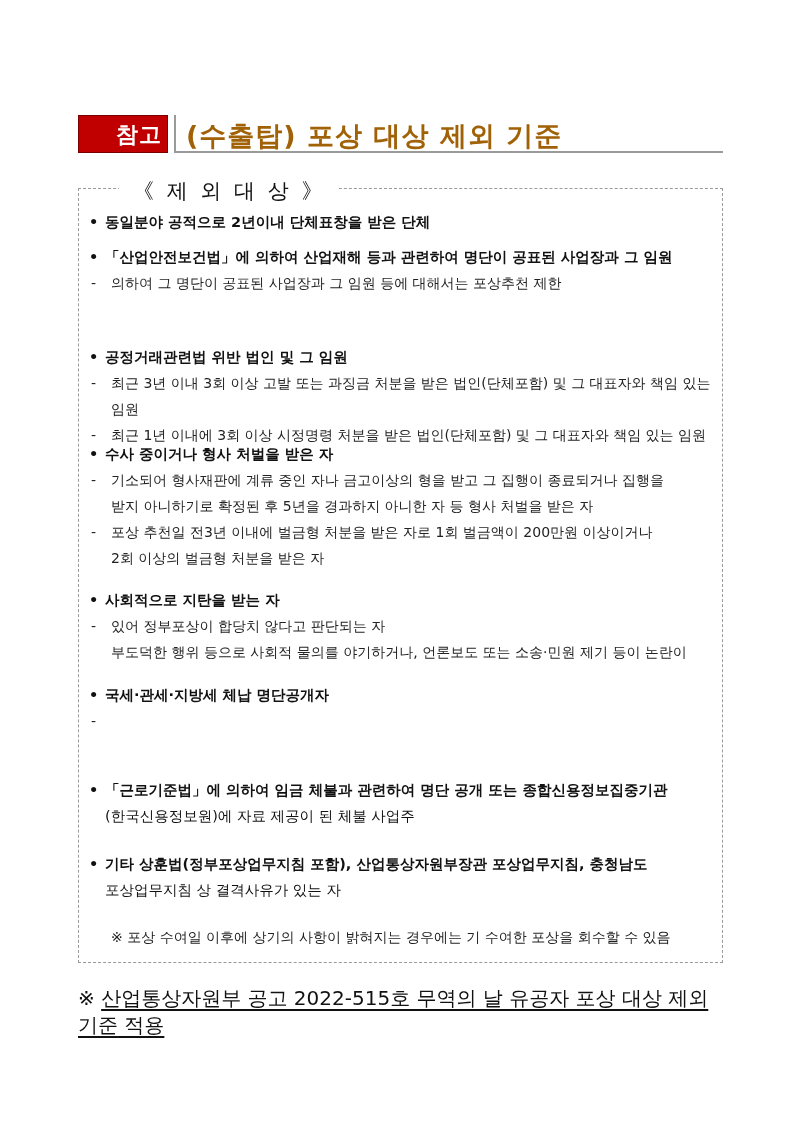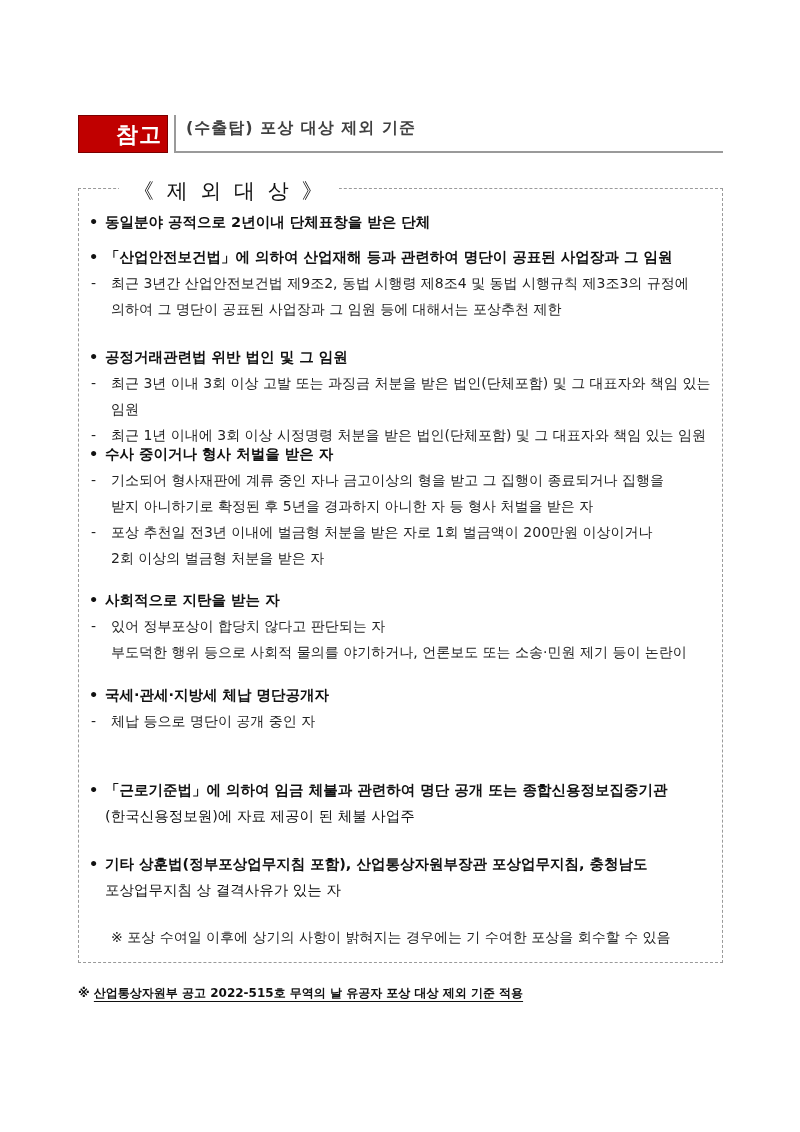--- a/index.html
+++ b/index.html
@@ -4,36 +4,36 @@
 <style>
   html, body { margin: 0; padding: 0; background: #ffffff; }
   body { width: 800px; height: 1132px; position: relative; overflow: hidden;
          font-family: "DejaVu Sans", "Liberation Sans", sans-serif; color: #111; }
   .header { position: absolute; left: 78px; top: 115px; width: 645px; height: 40px; }
   .badge { position: absolute; left: 0; top: 0; width: 90px; height: 38px; background: #c00000;
            color: #fff; font-weight: bold; font-size: 22px; line-height: 38px; text-align: center;
            border: 1px solid #7a0000; box-sizing: border-box; letter-spacing: 1px; padding-left: 32px; }
   .title-wrap { position: absolute; left: 96px; top: 0; right: 0; height: 38px;
                 border-left: 2px solid #9a9a9a; border-bottom: 2px solid #9a9a9a; box-sizing: border-box; }
-  .title { position: absolute; left: 10px; top: 3px; font-size: 16px; font-weight: bold; color: #404040; letter-spacing: 1px; }
+  .title { position: absolute; left: 10px; top: 3px; font-size: 27px; font-weight: bold; color: #a16207; letter-spacing: 1px; }
 
   .box { position: absolute; left: 78px; top: 188px; width: 645px; height: 775px;
          border: 1px dashed #9a9a9a; box-sizing: border-box; }
   .box-legend { position: absolute; left: 40px; top: -12px; background: #fff; padding: 0 14px;
                 font-size: 21px; letter-spacing: 3px; color: #111; }
 
   .item { position: absolute; left: 10px; right: 8px; font-size: 14.5px; line-height: 26px; }
   .item .head { font-weight: bold; position: relative; padding-left: 16px; }
   .item .head .bul { position: absolute; left: 0; top: 0; }
   .item .sub { position: relative; padding-left: 22px; font-size: 14px; line-height: 26px; color: #222; }
   .item .sub .dash { position: absolute; left: 2px; top: 0; }
   .item .cont { padding-left: 16px; font-weight: normal; }
 
   .note { position: absolute; left: 32px; right: 8px; top: 740px; font-size: 14px; color: #222; }
-  .footer { position: absolute; left: 78px; top: 985px; width: 650px; font-size: 12px; font-weight: bold; color: #111; }
+  .footer { position: absolute; left: 78px; top: 985px; width: 650px; font-size: 20px; font-weight: normal; color: #111; }
   .footer .u { text-decoration: underline; text-underline-offset: 4px; }
 </style>
 </head>
 <body>
 
 <div class="header">
   <div class="badge">참고</div>
   <div class="title-wrap">
     <div class="title">(수출탑) 포상 대상 제외 기준</div>
   </div>
@@ -43,21 +43,20 @@
   <div class="box-legend">《 제 외 대 상 》</div>
 
   <div class="item" style="top:20px">
     <div class="head"><span class="bul">•</span><span>동일분야 공적으로 2년이내 단체표창을 받은 단체</span></div>
   </div>
 
   <div class="item" style="top:55px">
     <div class="head"><span class="bul">•</span><span>「산업안전보건법」에 의하여 산업재해 등과 관련하여 명단이 공표된 사업장과 그 임원</span></div>
     <div class="sub">
         <span class="dash">-</span>
-        <div>최근 3년간 산업안전보건법 제9조2, 동법 시행령 제8조4 및 동법 시행규칙 제3조3의 규정에</div>
         <div>의하여 그 명단이 공표된 사업장과 그 임원 등에 대해서는 포상추천 제한</div>
       </div>
   </div>
 
   <div class="item" style="top:155px">
     <div class="head"><span class="bul">•</span><span>공정거래관련법 위반 법인 및 그 임원</span></div>
     <div class="sub">
         <span class="dash">-</span>
         <div>최근 3년 이내 3회 이상 고발 또는 과징금 처분을 받은 법인(단체포함) 및 그 대표자와 책임 있는 임원</div>
       </div>
@@ -87,21 +86,20 @@
         <span class="dash">-</span>
         <div>있어 정부포상이 합당치 않다고 판단되는 자</div>
         <div>부도덕한 행위 등으로 사회적 물의를 야기하거나, 언론보도 또는 소송·민원 제기 등이 논란이</div>
       </div>
   </div>
 
   <div class="item" style="top:493px">
     <div class="head"><span class="bul">•</span><span>국세·관세·지방세 체납 명단공개자</span></div>
     <div class="sub">
         <span class="dash">-</span>
-        <div>체납 등으로 명단이 공개 중인 자</div>
       </div>
   </div>
 
   <div class="item" style="top:588px">
     <div class="head"><span class="bul">•</span><span>「근로기준법」에 의하여 임금 체불과 관련하여 명단 공개 또는 종합신용정보집중기관</span></div>
     <div class="cont">(한국신용정보원)에 자료 제공이 된 체불 사업주</div>
   </div>
 
   <div class="item" style="top:662px">
     <div class="head"><span class="bul">•</span><span>기타 상훈법(정부포상업무지침 포함), 산업통상자원부장관 포상업무지침, 충청남도</span></div>

